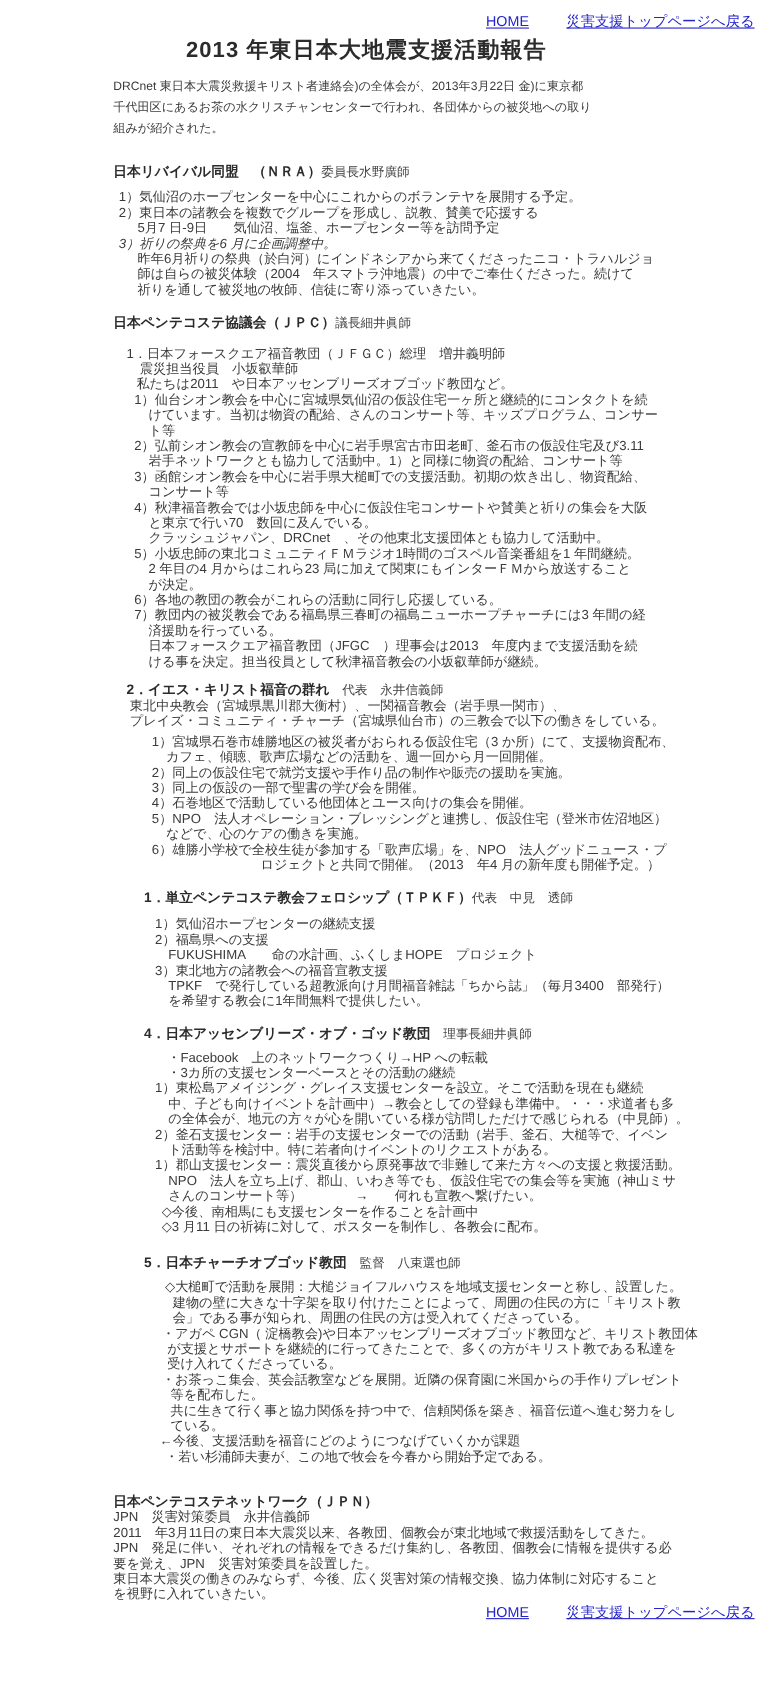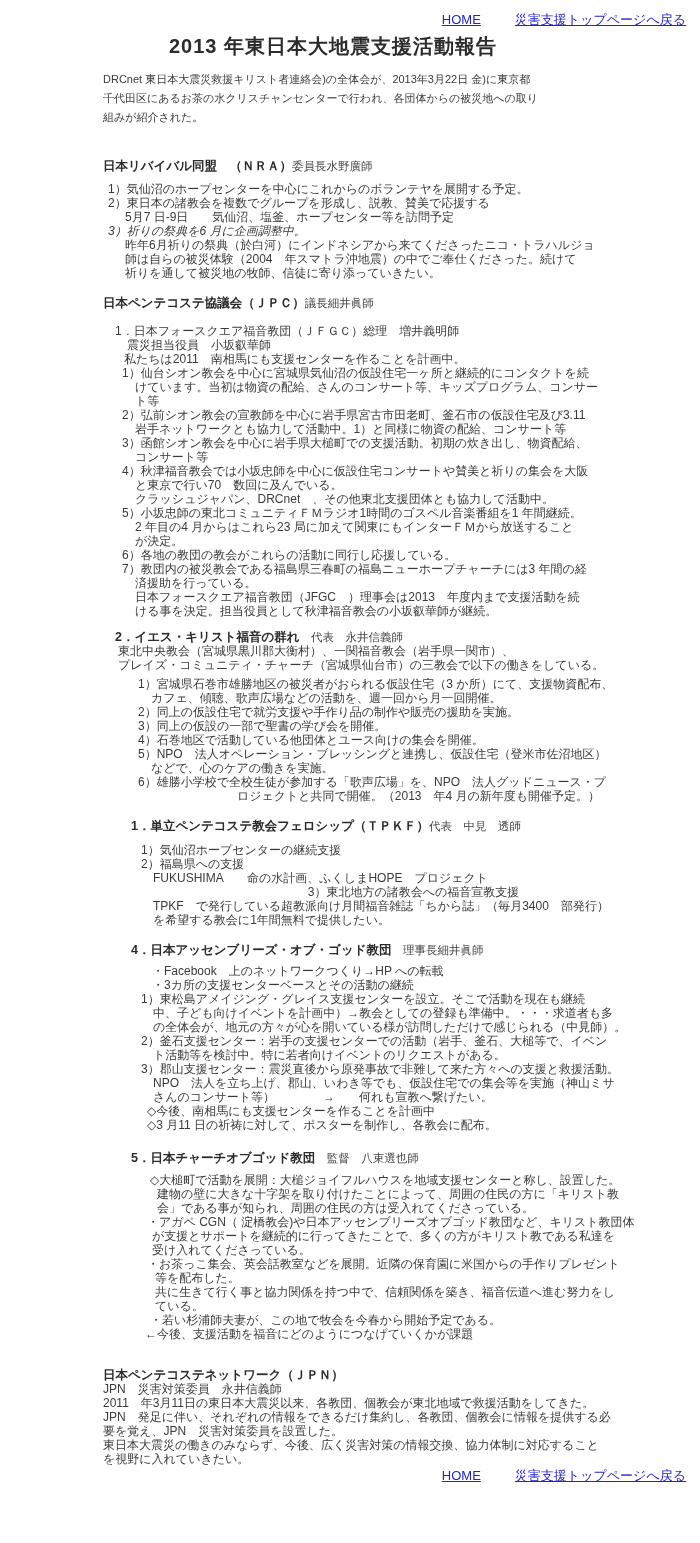--- a/index.html
+++ b/index.html
@@ -88,32 +88,32 @@
 
   <div class="page-title">2013 年東日本大地震支援活動報告</div>
 
   <div class="intro">
     <div class="line">DRCnet 東日本大震災救援キリスト者連絡会)の全体会が、2013年3月22日 金)に東京都</div>
     <div class="line">千代田区にあるお茶の水クリスチャンセンターで行われ、各団体からの被災地への取り</div>
     <div class="line">組みが紹介された。</div>
   </div>
 
   <div class="doc-lines">
-      <div class="line" style="margin-top: 32px;"><b>日本リバイバル同盟　（ＮＲＡ）</b><span class="tail">委員長水野廣師</span></div>
+      <div class="line" style="margin-top: 22px;"><b>日本リバイバル同盟　（ＮＲＡ）</b><span class="tail">委員長水野廣師</span></div>
       <div class="line" style="padding-left: 5px; margin-top: 9px;">1）気仙沼のホープセンターを中心にこれからのボランテヤを展開する予定。</div>
       <div class="line" style="padding-left: 5px;">2）東日本の諸教会を複数でグループを形成し、説教、賛美で応援する</div>
       <div class="line" style="padding-left: 22px;">5月7 日-9日　　気仙沼、塩釜、ホープセンター等を訪問予定</div>
       <div class="line" style="padding-left: 5px; font-style: italic;">3）祈りの祭典を6 月に企画調整中。</div>
       <div class="line" style="padding-left: 22px;">昨年6月祈りの祭典（於白河）にインドネシアから来てくださったニコ・トラハルジョ</div>
       <div class="line" style="padding-left: 22px;">師は自らの被災体験（2004　年スマトラ沖地震）の中でご奉仕くださった。続けて</div>
       <div class="line" style="padding-left: 22px;">祈りを通して被災地の牧師、信徒に寄り添っていきたい。</div>
       <div class="line" style="margin-top: 16px;"><b>日本ペンテコステ協議会（ＪＰＣ）</b><span class="tail">議長細井眞師</span></div>
       <div class="line" style="padding-left: 12px; margin-top: 14px;">1．日本フォースクエア福音教団（ＪＦＧＣ）総理　増井義明師</div>
       <div class="line" style="padding-left: 24px;">震災担当役員　小坂叡華師</div>
-      <div class="line" style="padding-left: 21px;">私たちは2011　南相馬にも支援センターを作ることを計画中。</div>
+      <div class="line" style="padding-left: 21px;">私たちは2011　や日本アッセンブリーズオブゴッド教団など。</div>
       <div class="line" style="padding-left: 19px;">1）仙台シオン教会を中心に宮城県気仙沼の仮設住宅一ヶ所と継続的にコンタクトを続</div>
       <div class="line" style="padding-left: 32px;">けています。当初は物資の配給、さんのコンサート等、キッズプログラム、コンサー</div>
       <div class="line" style="padding-left: 32px;">ト等</div>
       <div class="line" style="padding-left: 19px;">2）弘前シオン教会の宣教師を中心に岩手県宮古市田老町、釜石市の仮設住宅及び3.11</div>
       <div class="line" style="padding-left: 32px;">岩手ネットワークとも協力して活動中。1）と同様に物資の配給、コンサート等</div>
       <div class="line" style="padding-left: 19px;">3）函館シオン教会を中心に岩手県大槌町での支援活動。初期の炊き出し、物資配給、</div>
       <div class="line" style="padding-left: 32px;">コンサート等</div>
       <div class="line" style="padding-left: 19px;">4）秋津福音教会では小坂忠師を中心に仮設住宅コンサートや賛美と祈りの集会を大阪</div>
       <div class="line" style="padding-left: 32px;">と東京で行い70　数回に及んでいる。</div>
       <div class="line" style="padding-left: 32px;">クラッシュジャパン、DRCnet　、その他東北支援団体とも協力して活動中。</div>
@@ -134,49 +134,49 @@
       <div class="line" style="padding-left: 35px;">3）同上の仮設の一部で聖書の学び会を開催。</div>
       <div class="line" style="padding-left: 35px;">4）石巻地区で活動している他団体とユース向けの集会を開催。</div>
       <div class="line" style="padding-left: 35px;">5）NPO　法人オペレーション・ブレッシングと連携し、仮設住宅（登米市佐沼地区）</div>
       <div class="line" style="padding-left: 48px;">などで、心のケアの働きを実施。</div>
       <div class="line" style="padding-left: 35px;">6）雄勝小学校で全校生徒が参加する「歌声広場」を、NPO　法人グッドニュース・プ</div>
       <div class="line" style="padding-left: 48px; text-align: center;">ロジェクトと共同で開催。（2013　年4 月の新年度も開催予定。）</div>
       <div class="line" style="padding-left: 28px; margin-top: 16px;"><b>1．単立ペンテコステ教会フェロシップ（ＴＰＫＦ）</b><span class="tail">代表　中見　透師</span></div>
       <div class="line" style="padding-left: 38px; margin-top: 10px;">1）気仙沼ホープセンターの継続支援</div>
       <div class="line" style="padding-left: 38px;">2）福島県への支援</div>
       <div class="line" style="padding-left: 50px;">FUKUSHIMA　　命の水計画、ふくしまHOPE　プロジェクト</div>
-      <div class="line" style="padding-left: 38px; text-align: center;">3）東北地方の諸教会への福音宣教支援</div>
+      <div class="line" style="padding-left: 38px;">3）東北地方の諸教会への福音宣教支援</div>
       <div class="line" style="padding-left: 50px;">TPKF　で発行している超教派向け月間福音雑誌「ちから誌」（毎月3400　部発行）</div>
       <div class="line" style="padding-left: 50px;">を希望する教会に1年間無料で提供したい。</div>
       <div class="line" style="padding-left: 28px; margin-top: 16px;"><b>4．日本アッセンブリーズ・オブ・ゴッド教団</b><span class="tail">　理事長細井眞師</span></div>
       <div class="line" style="padding-left: 49px; margin-top: 7px;">・Facebook　上のネットワークつくり→HP への転載</div>
       <div class="line" style="padding-left: 49px;">・3カ所の支援センターベースとその活動の継続</div>
       <div class="line" style="padding-left: 38px;">1）東松島アメイジング・グレイス支援センターを設立。そこで活動を現在も継続</div>
       <div class="line" style="padding-left: 50px;">中、子ども向けイベントを計画中）→教会としての登録も準備中。・・・求道者も多</div>
       <div class="line" style="padding-left: 50px;">の全体会が、地元の方々が心を開いている様が訪問しただけで感じられる（中見師）。</div>
       <div class="line" style="padding-left: 38px;">2）釜石支援センター：岩手の支援センターでの活動（岩手、釜石、大槌等で、イベン</div>
       <div class="line" style="padding-left: 50px;">ト活動等を検討中。特に若者向けイベントのリクエストがある。</div>
-      <div class="line" style="padding-left: 38px;">3）郡山支援センター：震災直後から原発事故で非難して来た方々への支援と救援活動。</div>
+      <div class="line" style="padding-left: 38px;">1）郡山支援センター：震災直後から原発事故で非難して来た方々への支援と救援活動。</div>
       <div class="line" style="padding-left: 50px;">NPO　法人を立ち上げ、郡山、いわき等でも、仮設住宅での集会等を実施（神山ミサ</div>
       <div class="line" style="padding-left: 50px;">さんのコンサート等）　　　　→　　何れも宣教へ繋げたい。</div>
       <div class="line" style="padding-left: 44px;">◇今後、南相馬にも支援センターを作ることを計画中</div>
       <div class="line" style="padding-left: 44px;">◇3 月11 日の祈祷に対して、ポスターを制作し、各教会に配布。</div>
       <div class="line" style="padding-left: 28px; margin-top: 19px;"><b>5．日本チャーチオブゴッド教団</b><span class="tail">　監督　八束選也師</span></div>
       <div class="line" style="padding-left: 47px; margin-top: 8px;">◇大槌町で活動を展開：大槌ジョイフルハウスを地域支援センターと称し、設置した。</div>
       <div class="line" style="padding-left: 54px;">建物の壁に大きな十字架を取り付けたことによって、周囲の住民の方に「キリスト教</div>
       <div class="line" style="padding-left: 54px;">会」である事が知られ、周囲の住民の方は受入れてくださっている。</div>
       <div class="line" style="padding-left: 44px;">・アガペ CGN（ 淀橋教会)や日本アッセンブリーズオブゴッド教団など、キリスト教団体</div>
       <div class="line" style="padding-left: 49px;">が支援とサポートを継続的に行ってきたことで、多くの方がキリスト教である私達を</div>
       <div class="line" style="padding-left: 49px;">受け入れてくださっている。</div>
       <div class="line" style="padding-left: 44px;">・お茶っこ集会、英会話教室などを展開。近隣の保育園に米国からの手作りプレゼント</div>
       <div class="line" style="padding-left: 52px;">等を配布した。</div>
       <div class="line" style="padding-left: 52px;">共に生きて行く事と協力関係を持つ中で、信頼関係を築き、福音伝道へ進む努力をし</div>
       <div class="line" style="padding-left: 52px;">ている。</div>
+      <div class="line" style="padding-left: 42px;">←今後、支援活動を福音にどのようにつなげていくかが課題</div>
       <div class="line" style="padding-left: 47px;">・若い杉浦師夫妻が、この地で牧会を今春から開始予定である。</div>
-      <div class="line" style="padding-left: 42px;">←今後、支援活動を福音にどのようにつなげていくかが課題</div>
       <div class="line" style="margin-top: 27px;"><b>日本ペンテコステネットワーク（ＪＰＮ）</b></div>
       <div class="line">JPN　災害対策委員　永井信義師</div>
       <div class="line">2011　年3月11日の東日本大震災以来、各教団、個教会が東北地域で救援活動をしてきた。</div>
       <div class="line">JPN　発足に伴い、それぞれの情報をできるだけ集約し、各教団、個教会に情報を提供する必</div>
       <div class="line">要を覚え、JPN　災害対策委員を設置した。</div>
       <div class="line">東日本大震災の働きのみならず、今後、広く災害対策の情報交換、協力体制に対応すること</div>
       <div class="line">を視野に入れていきたい。</div>
     </div>
 
   <div class="footer-nav"><a>HOME</a><span class="nav-gap"></span><a>災害支援トップページへ戻る</a></div>

